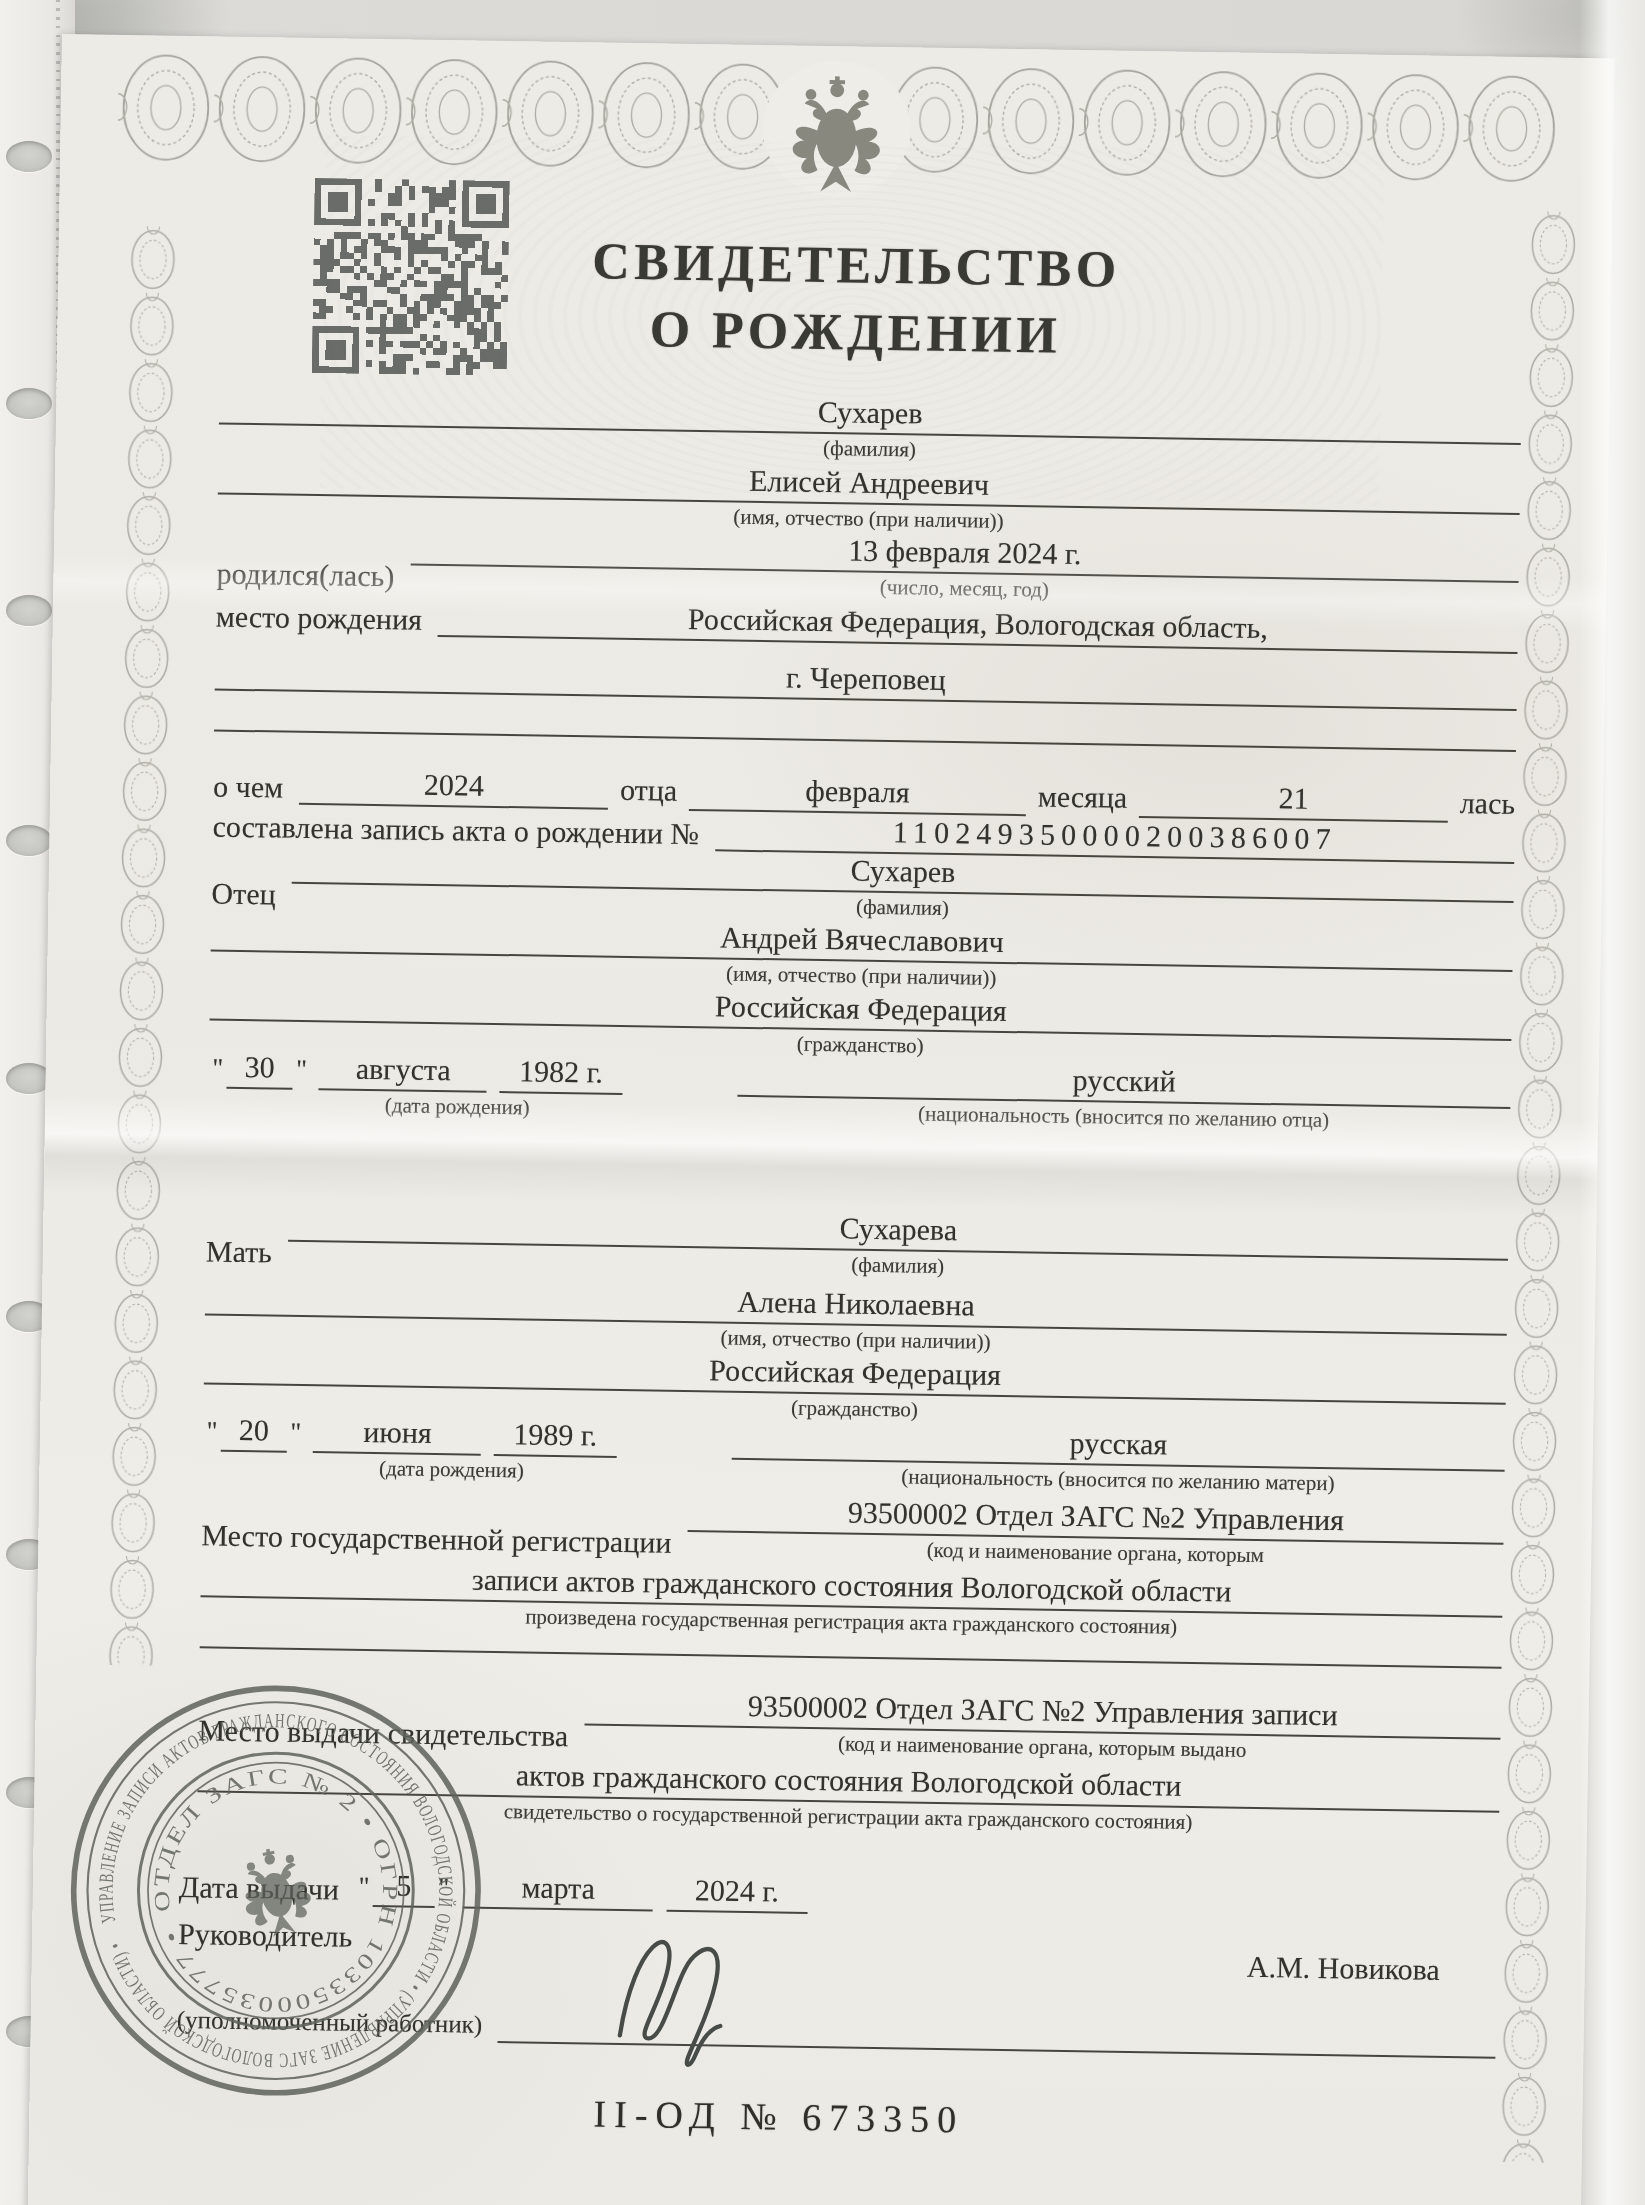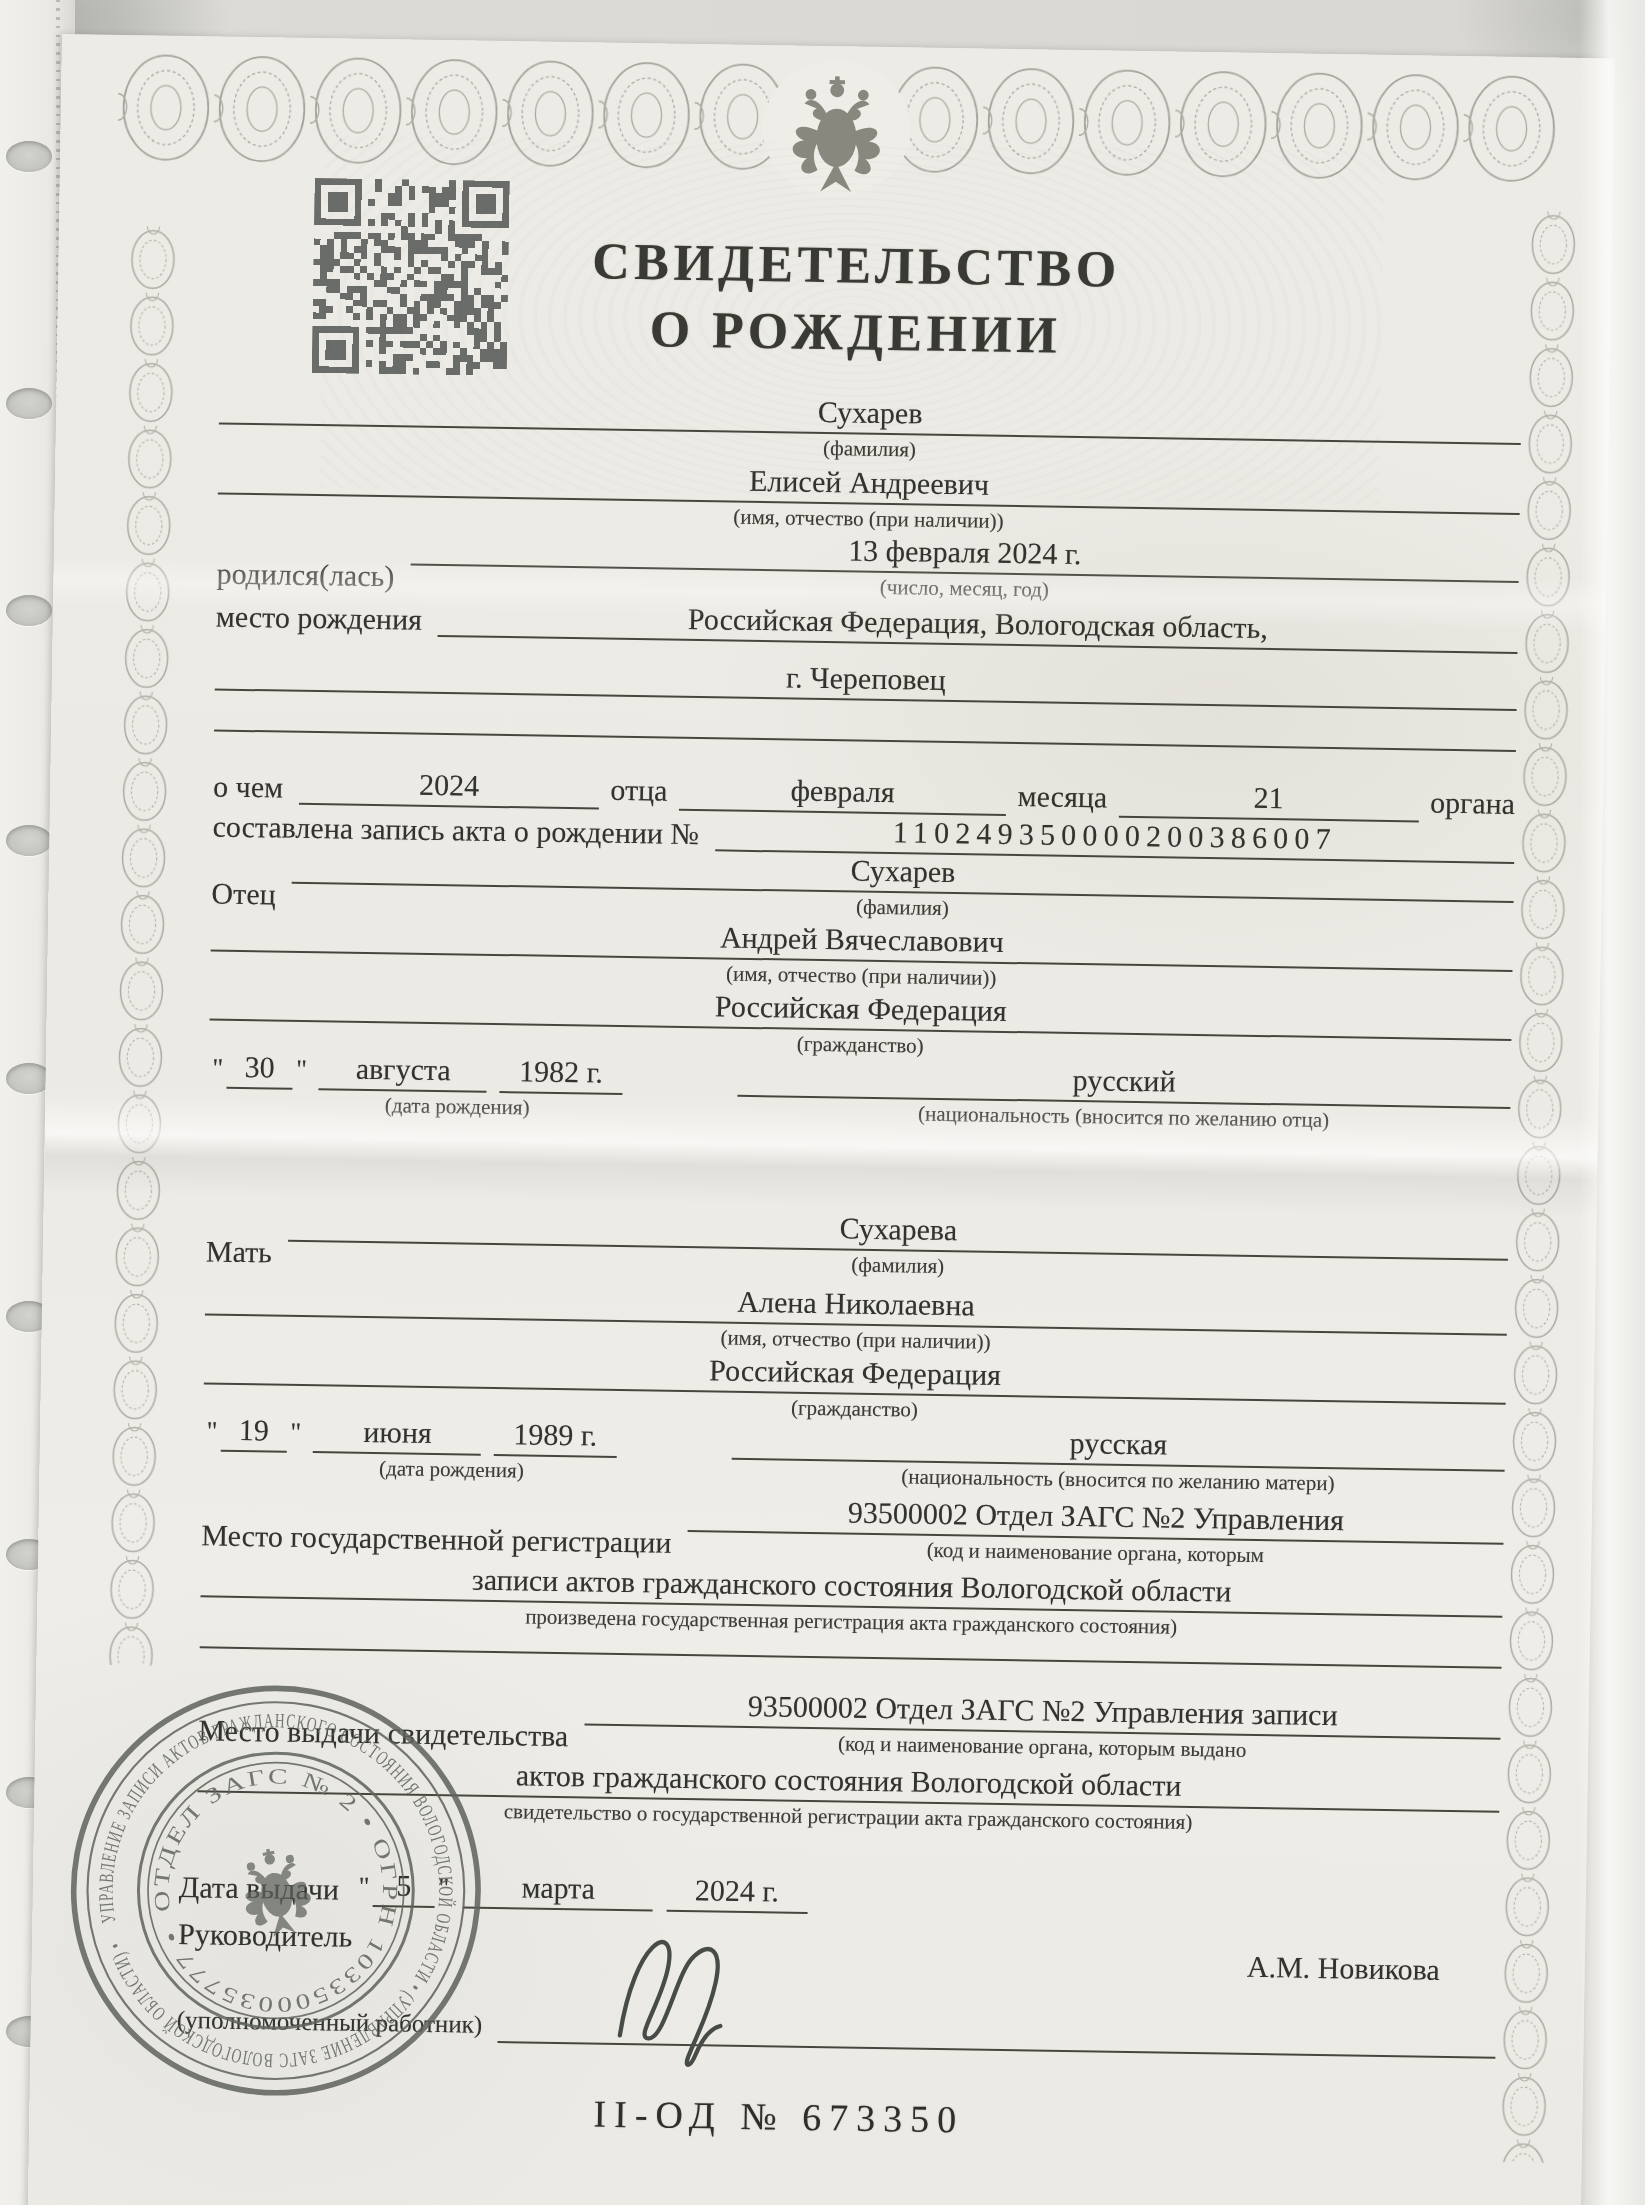--- a/index.html
+++ b/index.html
@@ -578,21 +578,21 @@
         <div class="blankline"></div>
       </div>
 
     <div class="row flex" style="top:727px">
       <span class="lbl">о чем</span>
       <span class="seg" style="flex:1.1">2024</span>
       <span class="word">отца</span>
       <span class="seg" style="flex:1.2">февраля</span>
       <span class="word">месяца</span>
       <span class="seg" style="flex:1.1">21</span>
-      <span class="word" style="padding-right:0">органа</span>
+      <span class="word" style="padding-right:0">лась</span>
     </div>
 
     <div class="row flex" style="top:767px">
       <span class="lbl">составлена запись акта о рождении №</span>
       <span class="ulwrap">
         <span class="val num">110249350000200386007</span>
       </span>
     </div>
 
     <div class="row flex" style="top:806px">
@@ -639,21 +639,21 @@
       <span class="cap">(имя, отчество (при наличии))</span>
     </div>
     <div class="row" style="top:1308px">
       <span class="val">Российская Федерация</span>
       <span class="cap">(гражданство)</span>
     </div>
     <div class="row split" style="top:1375px">
       <span class="left">
         <span class="dateflex">
           <span class="quote">"</span>
-          <span class="seg" style="width:66px">19</span>
+          <span class="seg" style="width:66px">20</span>
           <span class="quote">"</span>
           <span class="seg" style="width:168px;margin-left:8.8px">июня</span>
           <span class="seg" style="width:123px;margin-left:12.3px">1989 г.</span>
         </span>
         <span class="cap">(дата рождения)</span>
       </span>
       <span class="right">
         <span class="val">русская</span>
         <span class="cap">(национальность (вносится по желанию матери)</span>
       </span>

